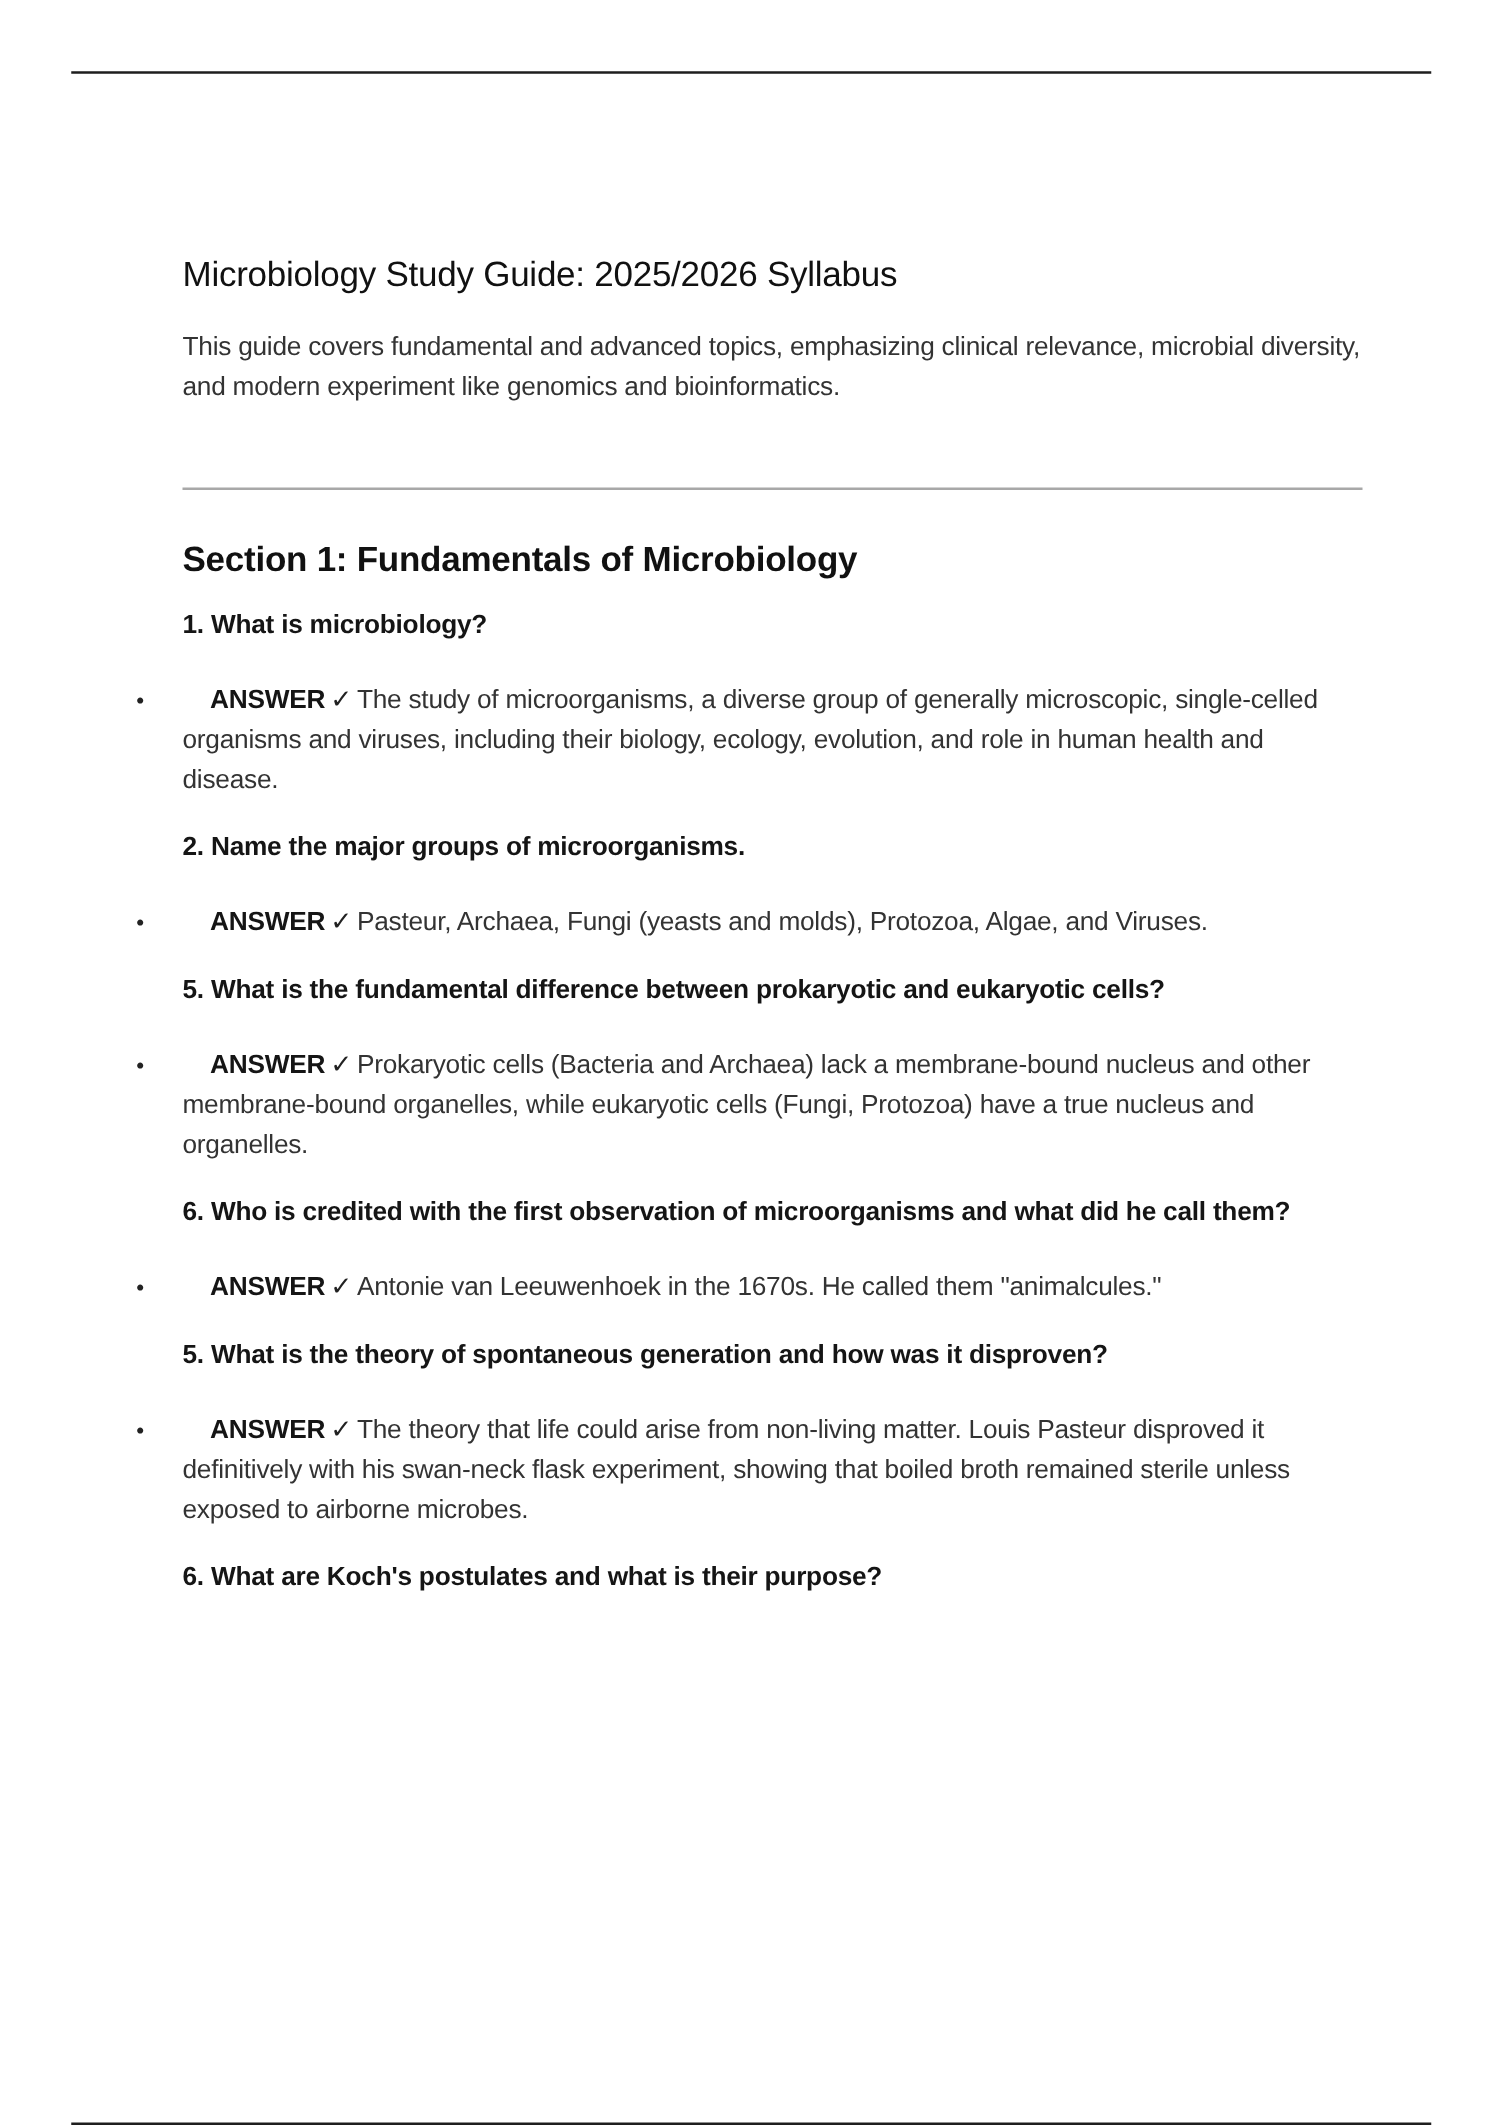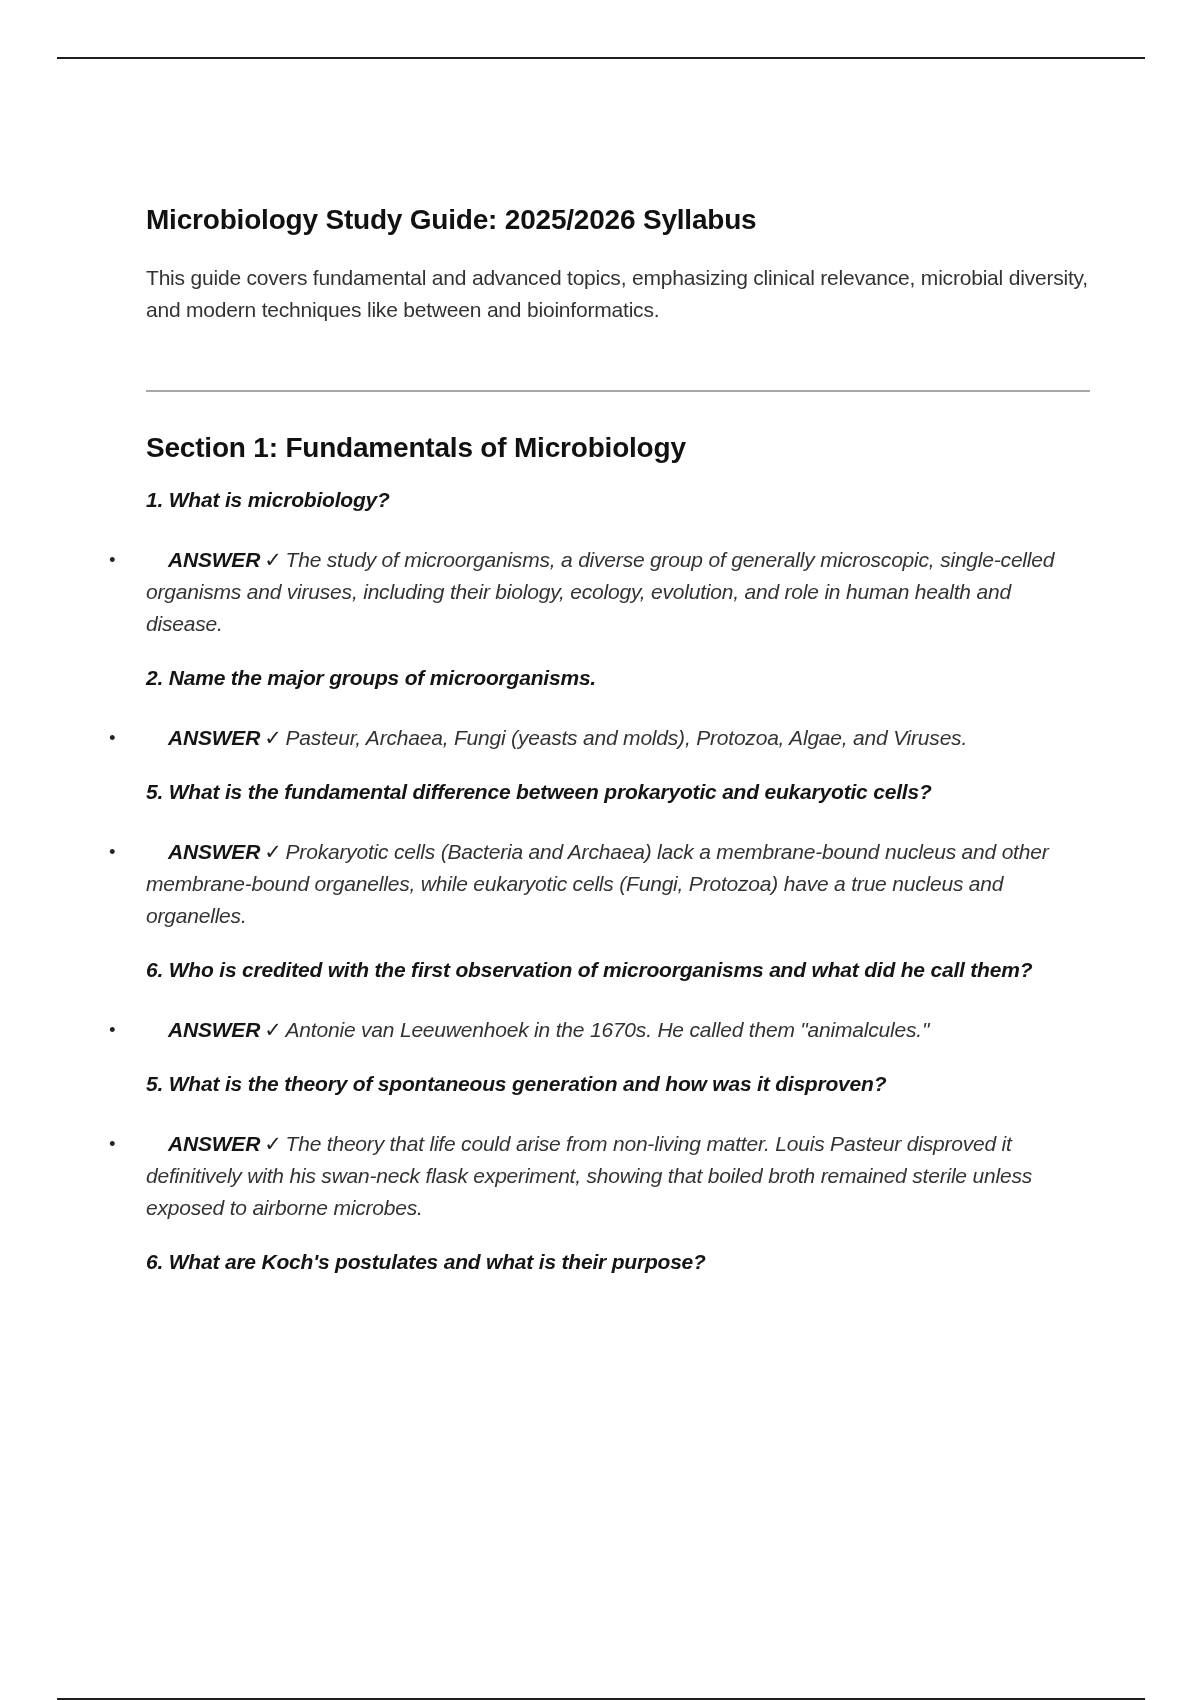--- a/index.html
+++ b/index.html
@@ -26,21 +26,21 @@
     .page-rule.bottom { top: 1698px; }
 
     .content {
       position: absolute;
       left: 146px;
       top: 200px;
       width: 944px;
     }
     .doc-title {
       font-size: 28px;
-      font-weight: bold;
+      font-weight: normal;
       margin: 0;
       line-height: 40px;
       color: #111;
       letter-spacing: -0.2px;
     }
     .intro {
       font-size: 21px;
       line-height: 32px;
       color: #333;
       margin: 22px 0 0 0;
@@ -53,21 +53,21 @@
       width: 944px;
     }
     .section-title {
       font-size: 28px;
       font-weight: bold;
       margin: 36px 0 0 0;
       line-height: 40px;
       color: #111;
       letter-spacing: -0.2px;
     }
-    .qa-list { margin: 0; padding: 0; font-style: italic; }
+    .qa-list { margin: 0; padding: 0; }
     .question {
       font-size: 21px;
       font-weight: bold;
       line-height: 32px;
       color: #151515;
       margin: 14px 0 0 0;
       letter-spacing: -0.2px;
     }
     .question.first { margin-top: 16px; }
     .answer {
@@ -96,21 +96,21 @@
       margin: 0 4px 0 4px;
     }
   </style>
 </head>
 <body>
 
 <div class="page-rule top"></div>
 
 <main class="content">
   <h1 class="doc-title">Microbiology Study Guide: 2025/2026 Syllabus</h1>
-  <p class="intro">This guide covers fundamental and advanced topics, emphasizing clinical relevance, microbial diversity, and modern techniques like between and bioinformatics.</p>
+  <p class="intro">This guide covers fundamental and advanced topics, emphasizing clinical relevance, microbial diversity, and modern experiment like genomics and bioinformatics.</p>
 
   <div class="section-divider"></div>
 
   <h2 class="section-title">Section 1: Fundamentals of Microbiology</h2>
 
   <div class="qa-list">
 
     <p class="question first">1. What is microbiology?</p>
     <div class="answer">
       <span class="bullet">•</span>

